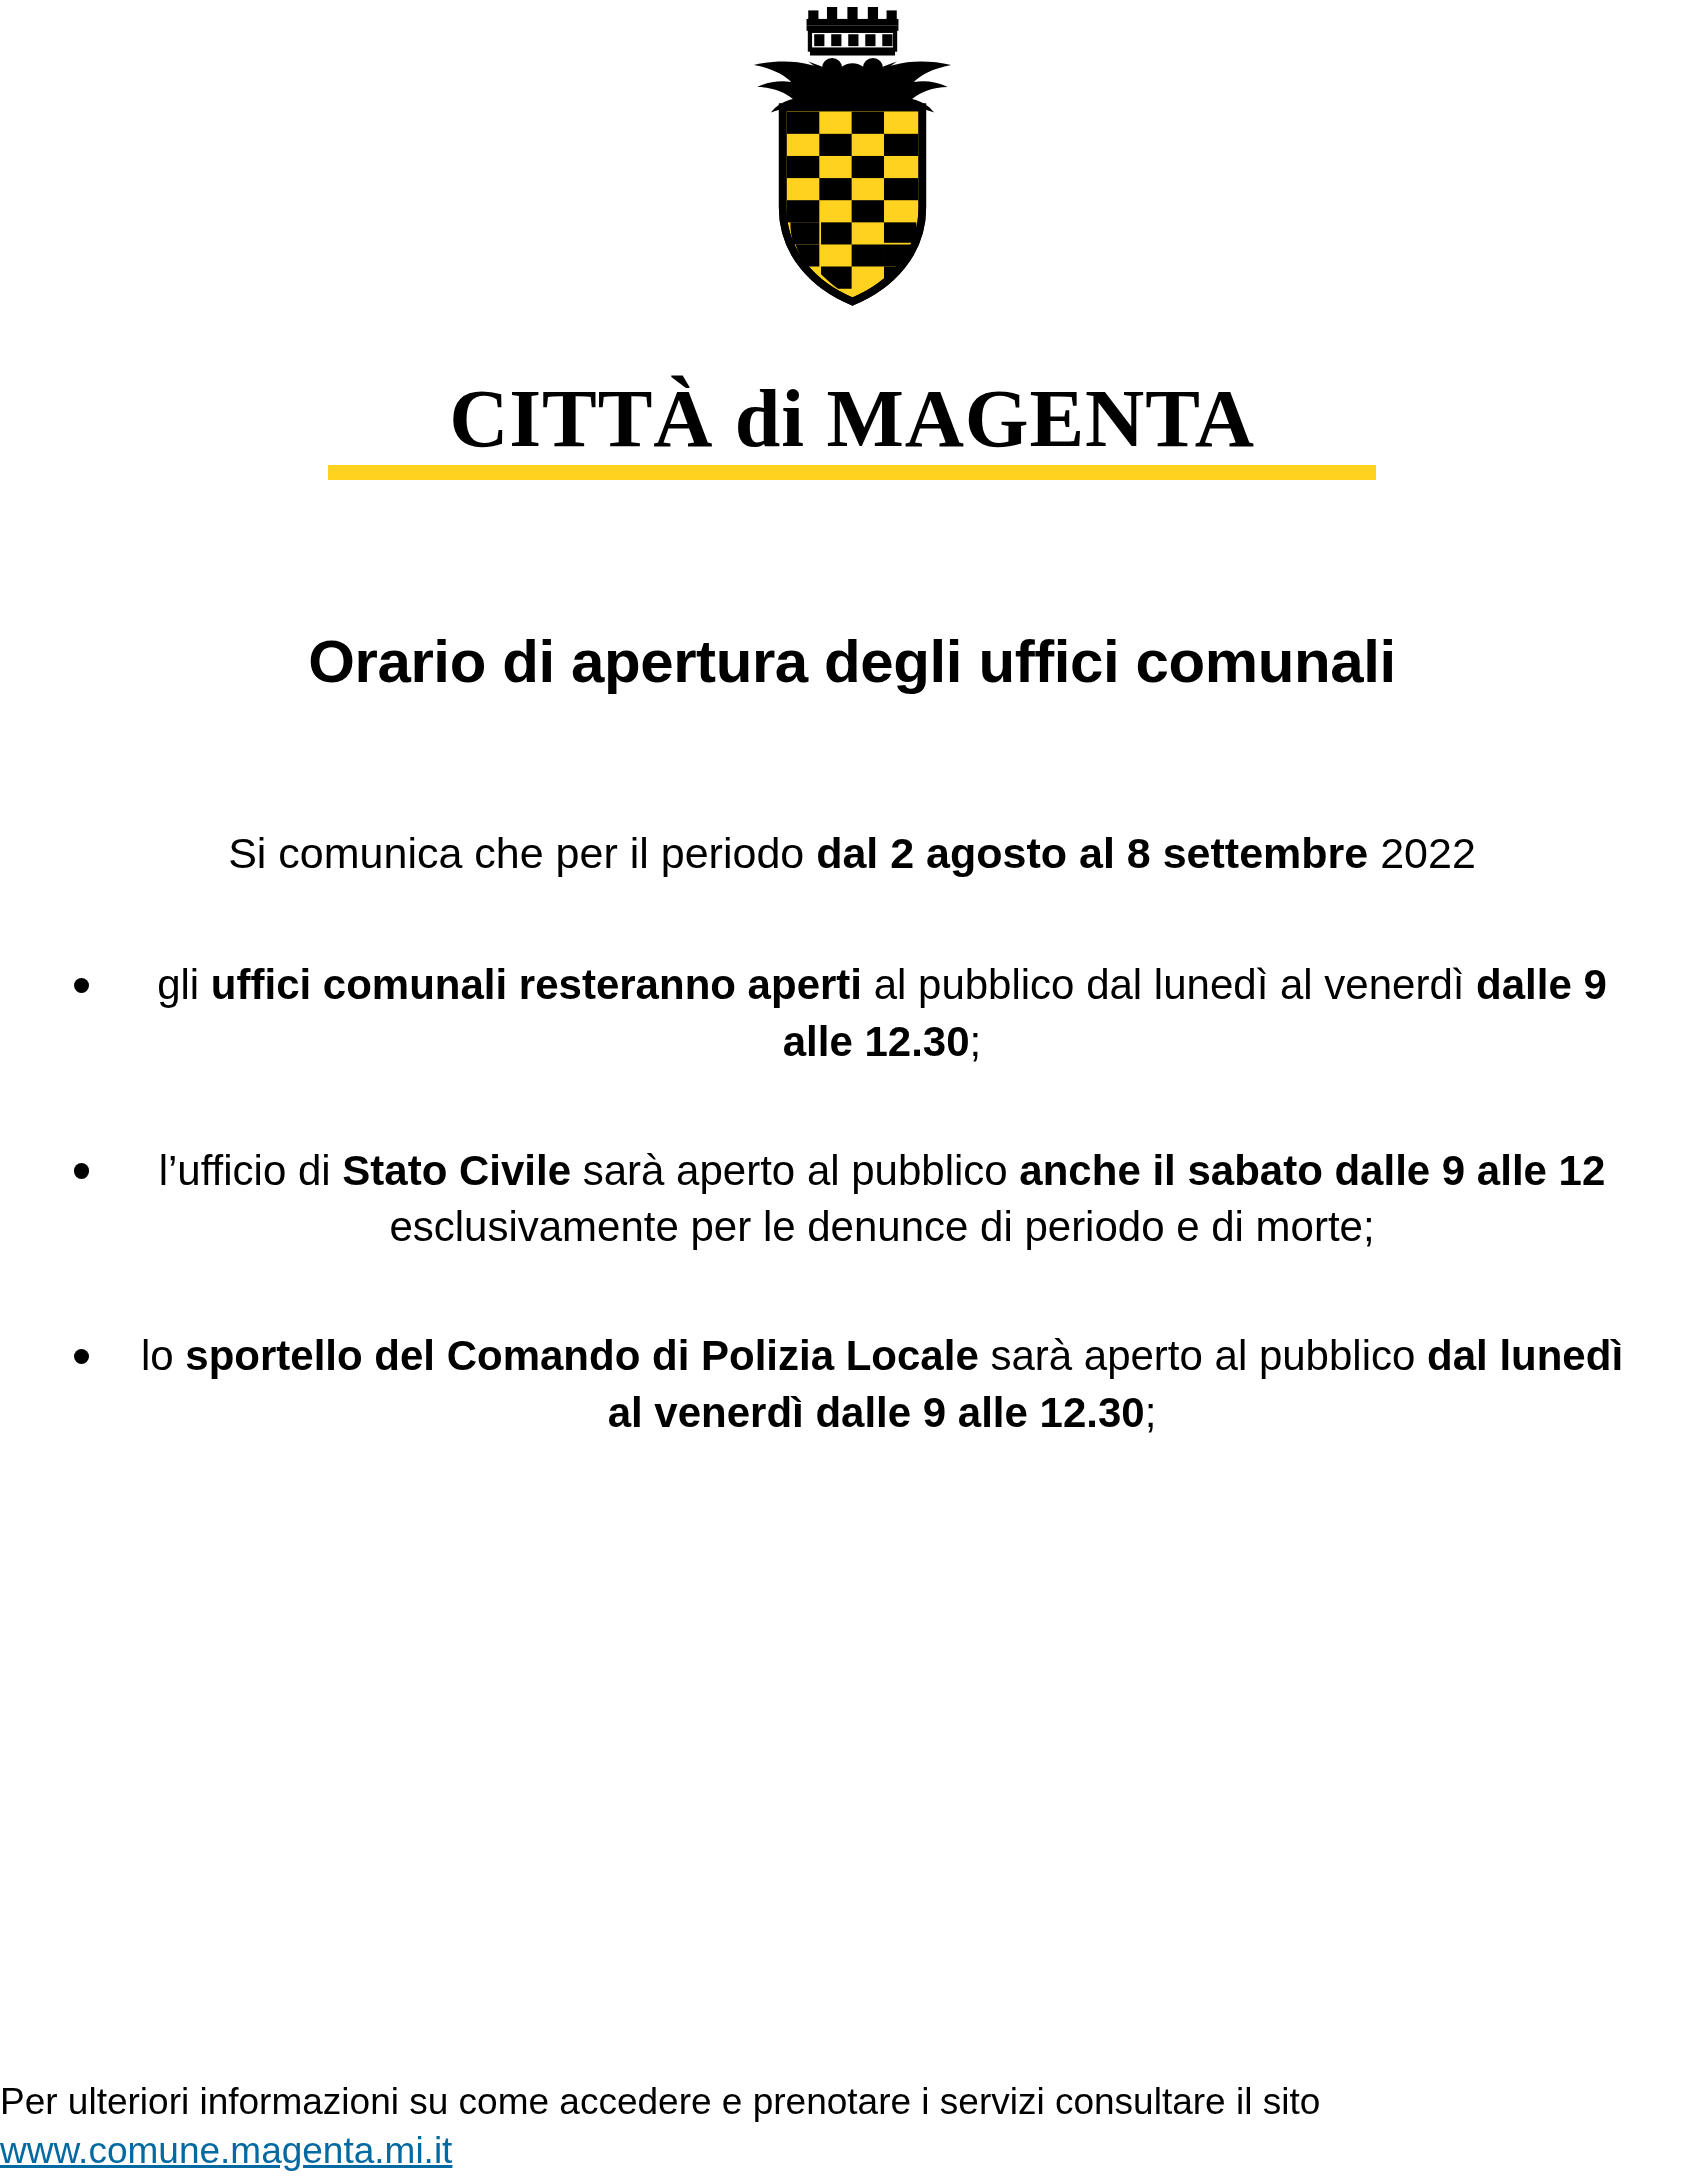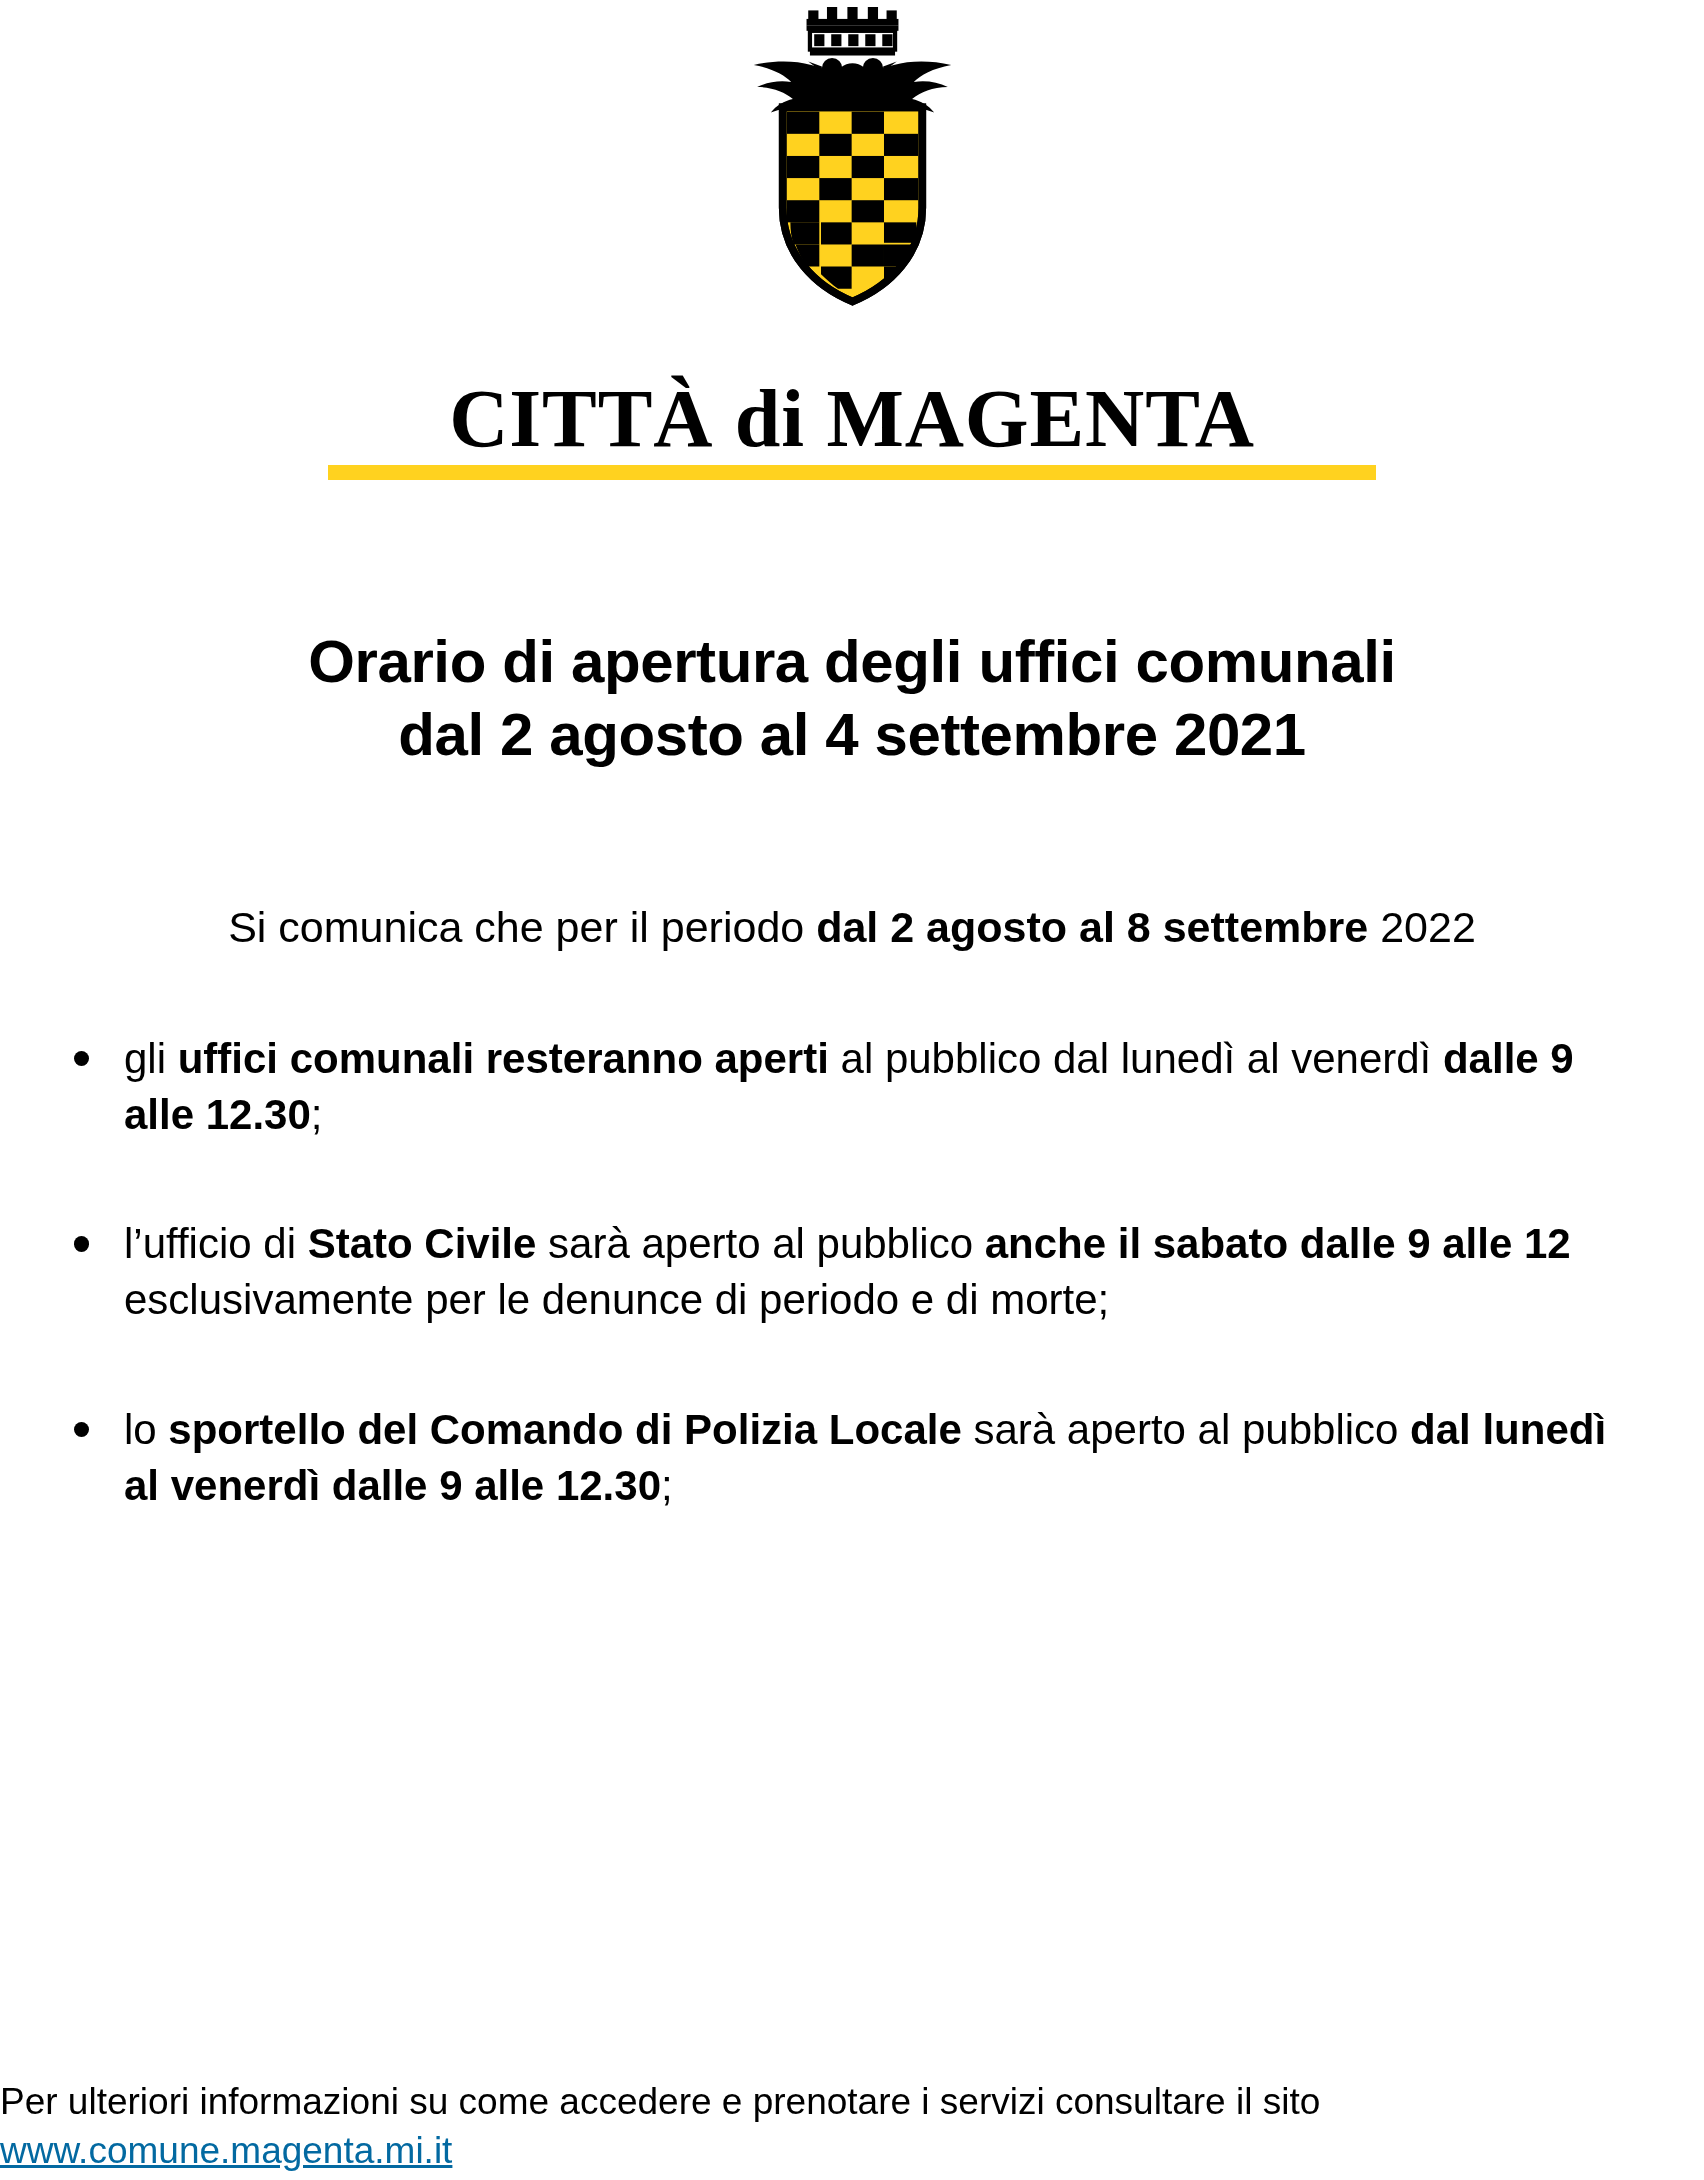--- a/index.html
+++ b/index.html
@@ -76,20 +76,21 @@
     font-size: 43px;
     line-height: 1.3;
     padding: 0 102px;
   }
 
   
   .bullets {
     margin: 75px 0 0 0;
     padding: 0 64px 0 64px;
     list-style: none;
+    text-align: center;
   }
   .bullet-item {
     position: relative;
     padding-left: 60px;
     font-size: 42px;
     line-height: 1.34;
     margin-bottom: 73px;
   }
   .bullet-item:last-child {
     margin-bottom: 0;
@@ -183,21 +184,20 @@
         </g>
       </svg>
     </div>
 
     <div class="city-title">CITTÀ di MAGENTA</div>
     <div class="title-underline"></div>
   </div>
 
   <div class="main-heading">
     <div>Orario di apertura degli uffici comunali</div>
-    <div>dal 2 agosto al 4 settembre 2021</div>
   </div>
 
   <div class="intro">
     <span>Si comunica che per il periodo </span><b>dal 2 agosto al 8 settembre</b><span> 2022</span>
   </div>
 
   <ul class="bullets">
 
     <li class="bullet-item">
       <span class="bullet-dot"></span>

